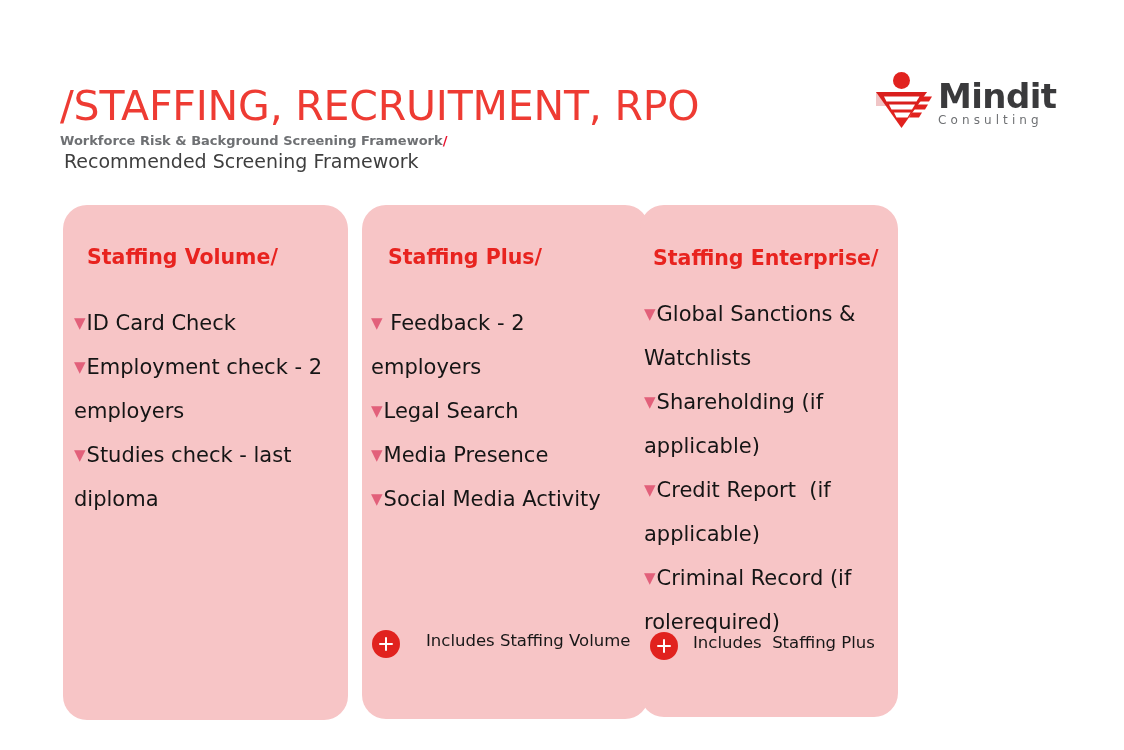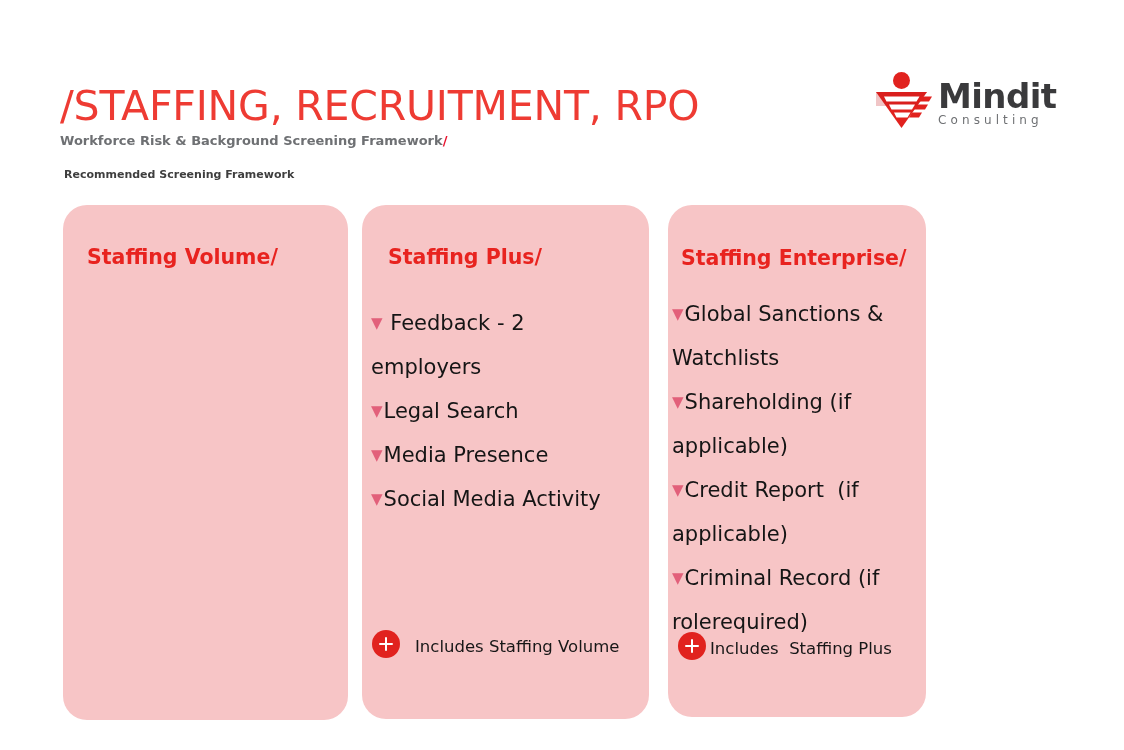--- a/index.html
+++ b/index.html
@@ -44,24 +44,24 @@
     font-weight: 700;
     color: #6E7073;
     white-space: nowrap;
   }
   .subtitle .slash {
     color: #E8112D;
   }
   .eyebrow {
     position: absolute;
     left: 64px;
-    top: 164px;
-    font-size: 11px;
+    top: 150px;
+    font-size: 19px;
     line-height: 22px;
-    font-weight: 700;
+    font-weight: 400;
     color: #3E3E3E;
     white-space: nowrap;
   }
 
   
   .logo {
     position: absolute;
     left: 872px;
     top: 72px;
     width: 180px;
@@ -107,21 +107,21 @@
   }
   .card {
     position: absolute;
     background: #F7C5C6;
     border-radius: 24px;
     box-sizing: border-box;
     overflow: hidden;
   }
   .card-1 { left: 63px;  top: 205px; width: 285px; height: 515px; }
   .card-2 { left: 362px; top: 205px; width: 287px; height: 514px; }
-  .card-3 { left: 668px; top: 205px; width: 258px; height: 512px; }
+  .card-3 { left: 640px; top: 205px; width: 258px; height: 512px; }
 
   .card-title {
     position: absolute;
     font-size: 20.5px;
     line-height: 26px;
     font-weight: 700;
     color: #E8231F;
     white-space: nowrap;
   }
   .card-1 .card-title { left: 24px; top: 39px; }
@@ -151,21 +151,22 @@
     display: inline-block;
     vertical-align: 2px;
     margin-right: 1px;
   }
   .bullet .txt { white-space: pre-wrap; }
 
   
   .includes {
     position: absolute;
     display: flex;
-    align-items: flex-end;
+    align-items: flex-start;
+    gap: 11px;
   }
   .card-2 .includes { left: 10px; top: 425px; }
   .card-3 .includes { left: 10px; top: 427px; }
 
   .plus-badge {
     width: 28px;
     height: 28px;
     border-radius: 50%;
     background: #E1221E;
     position: relative;
@@ -225,20 +226,25 @@
   <div class="logo-word">
     <div class="logo-name">Mindit</div>
     <div class="logo-tag">Consulting</div>
   </div>
 </div>
 
 <div class="cards">
 
   <div class="card card-1">
     <div class="card-title">Staffing Volume/</div>
+    <ul class="bullets">
+      <li class="bullet"><span class="tri">▼</span><span class="txt">ID Card Check</span></li>
+      <li class="bullet"><span class="tri">▼</span><span class="txt">Employment check - 2 employers</span></li>
+      <li class="bullet"><span class="tri">▼</span><span class="txt">Studies check - last diploma</span></li>
+    </ul>
   </div>
 
   <div class="card card-2">
     <div class="card-title">Staffing Plus/</div>
     <ul class="bullets">
       <li class="bullet"><span class="tri">▼</span><span class="txt"> Feedback - 2 employers</span></li>
       <li class="bullet"><span class="tri">▼</span><span class="txt">Legal Search</span></li>
       <li class="bullet"><span class="tri">▼</span><span class="txt">Media Presence</span></li>
       <li class="bullet"><span class="tri">▼</span><span class="txt">Social Media Activity</span></li>
     </ul>

